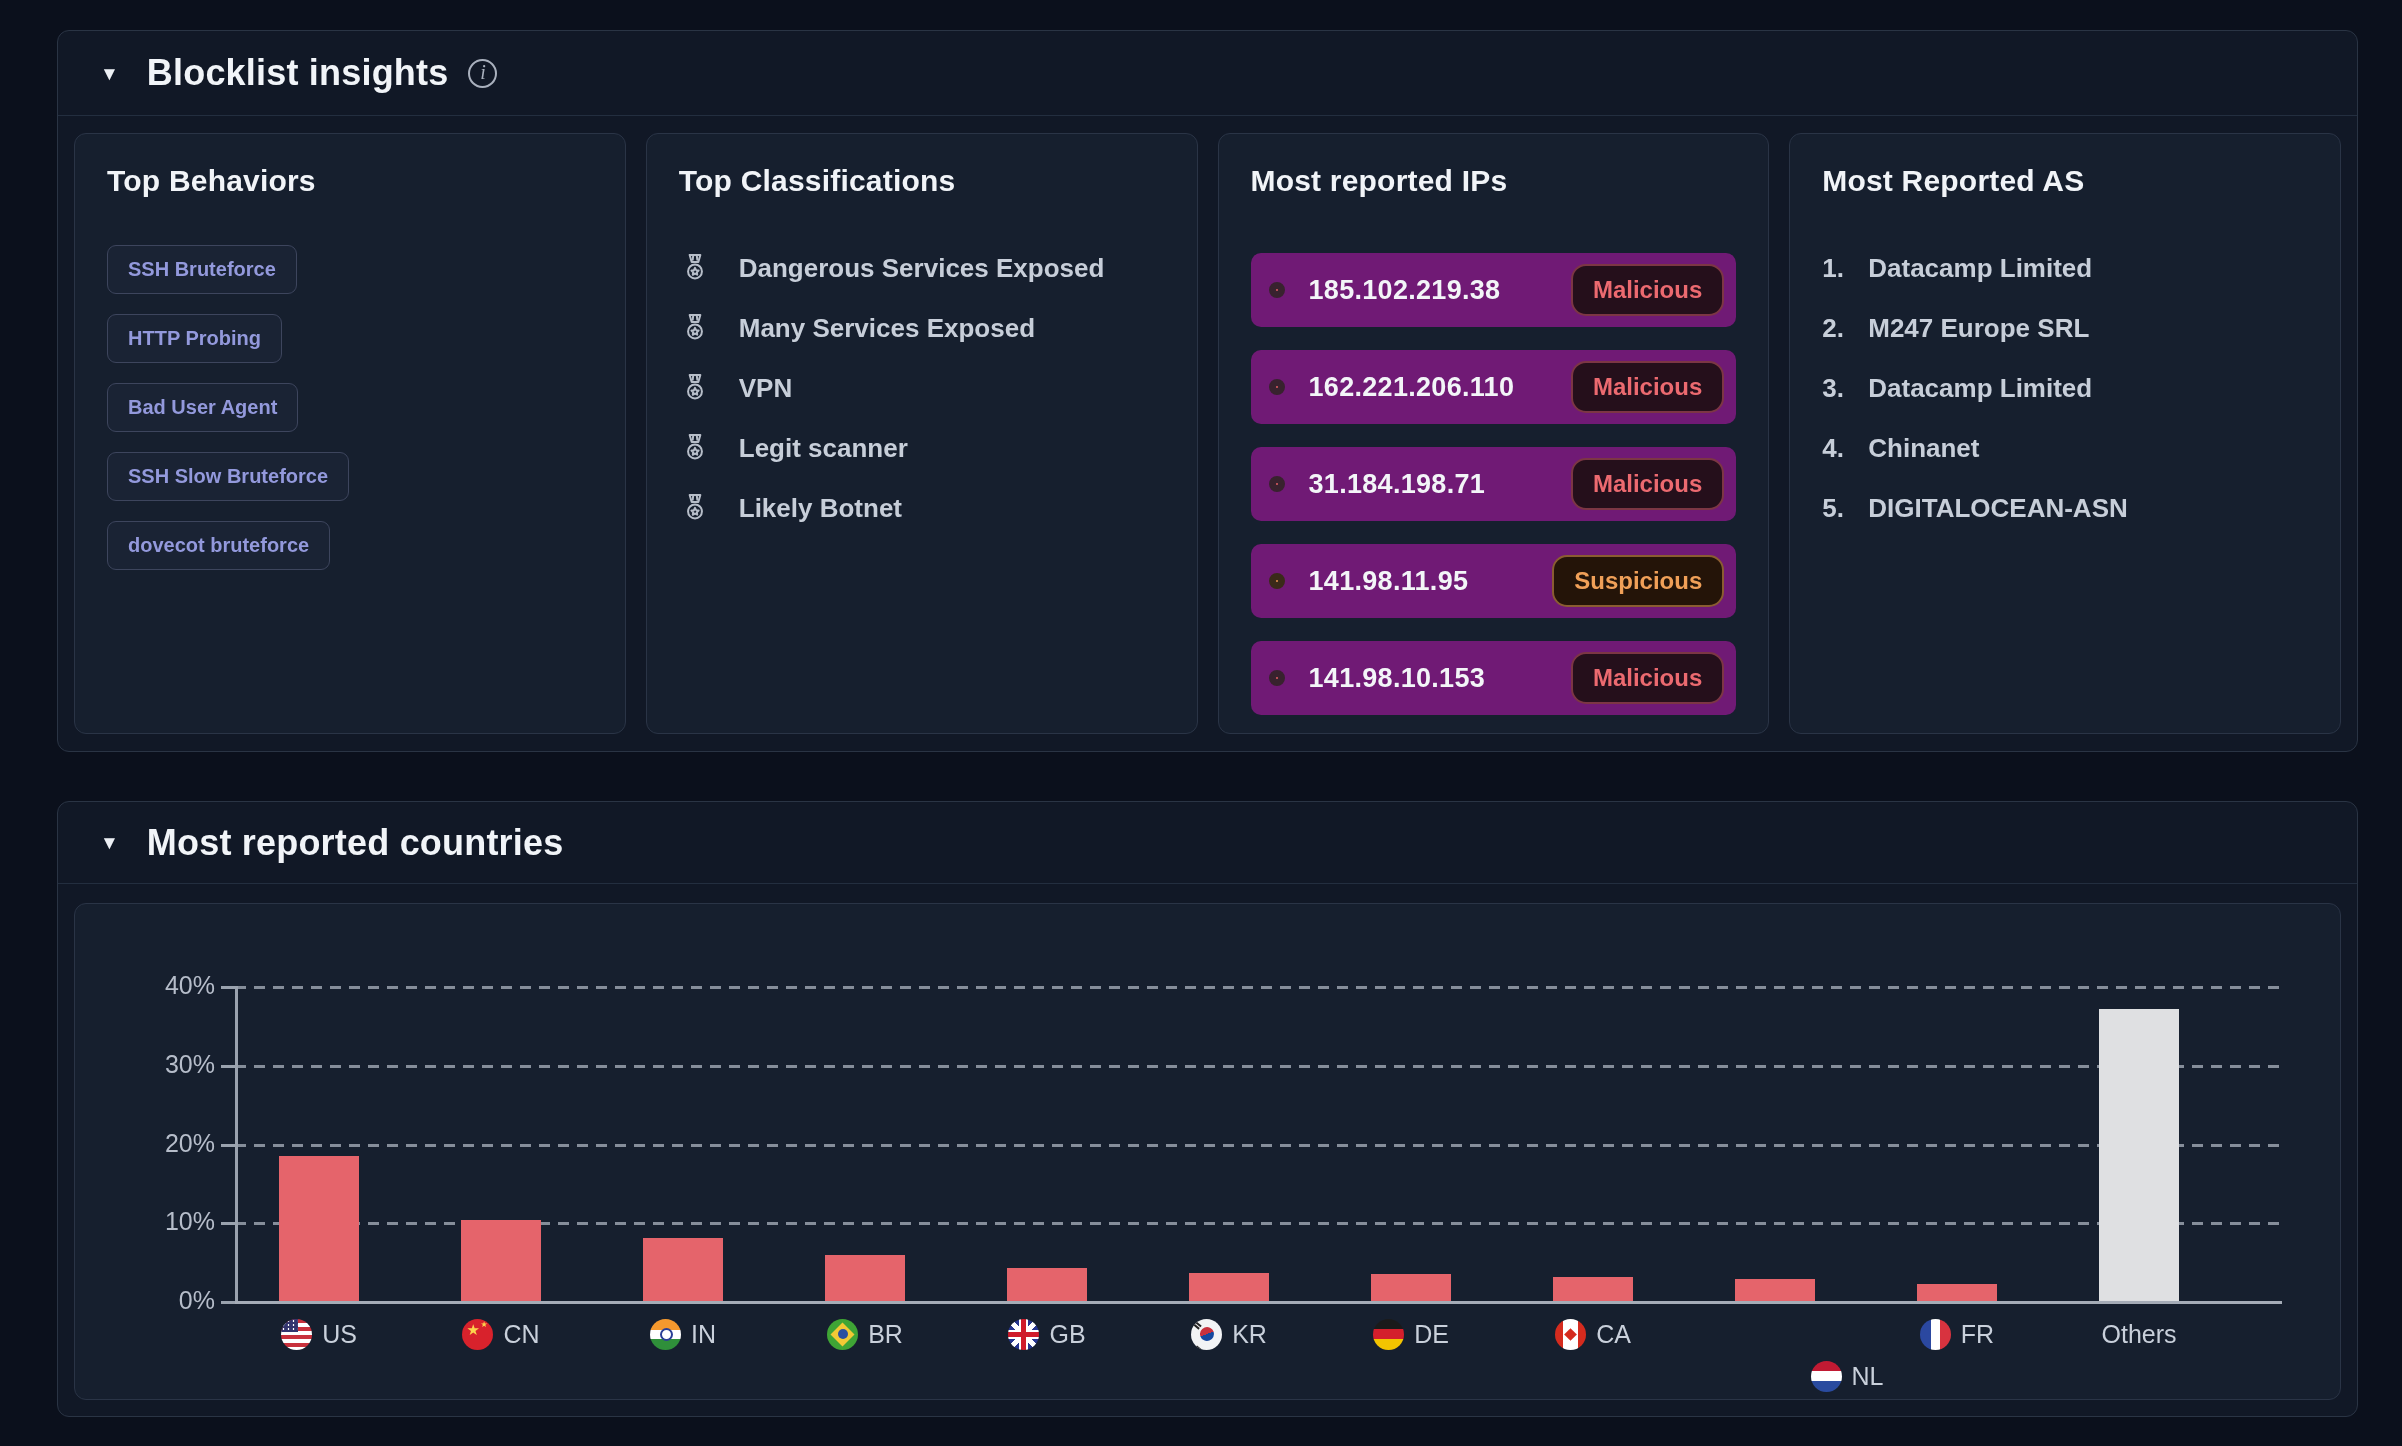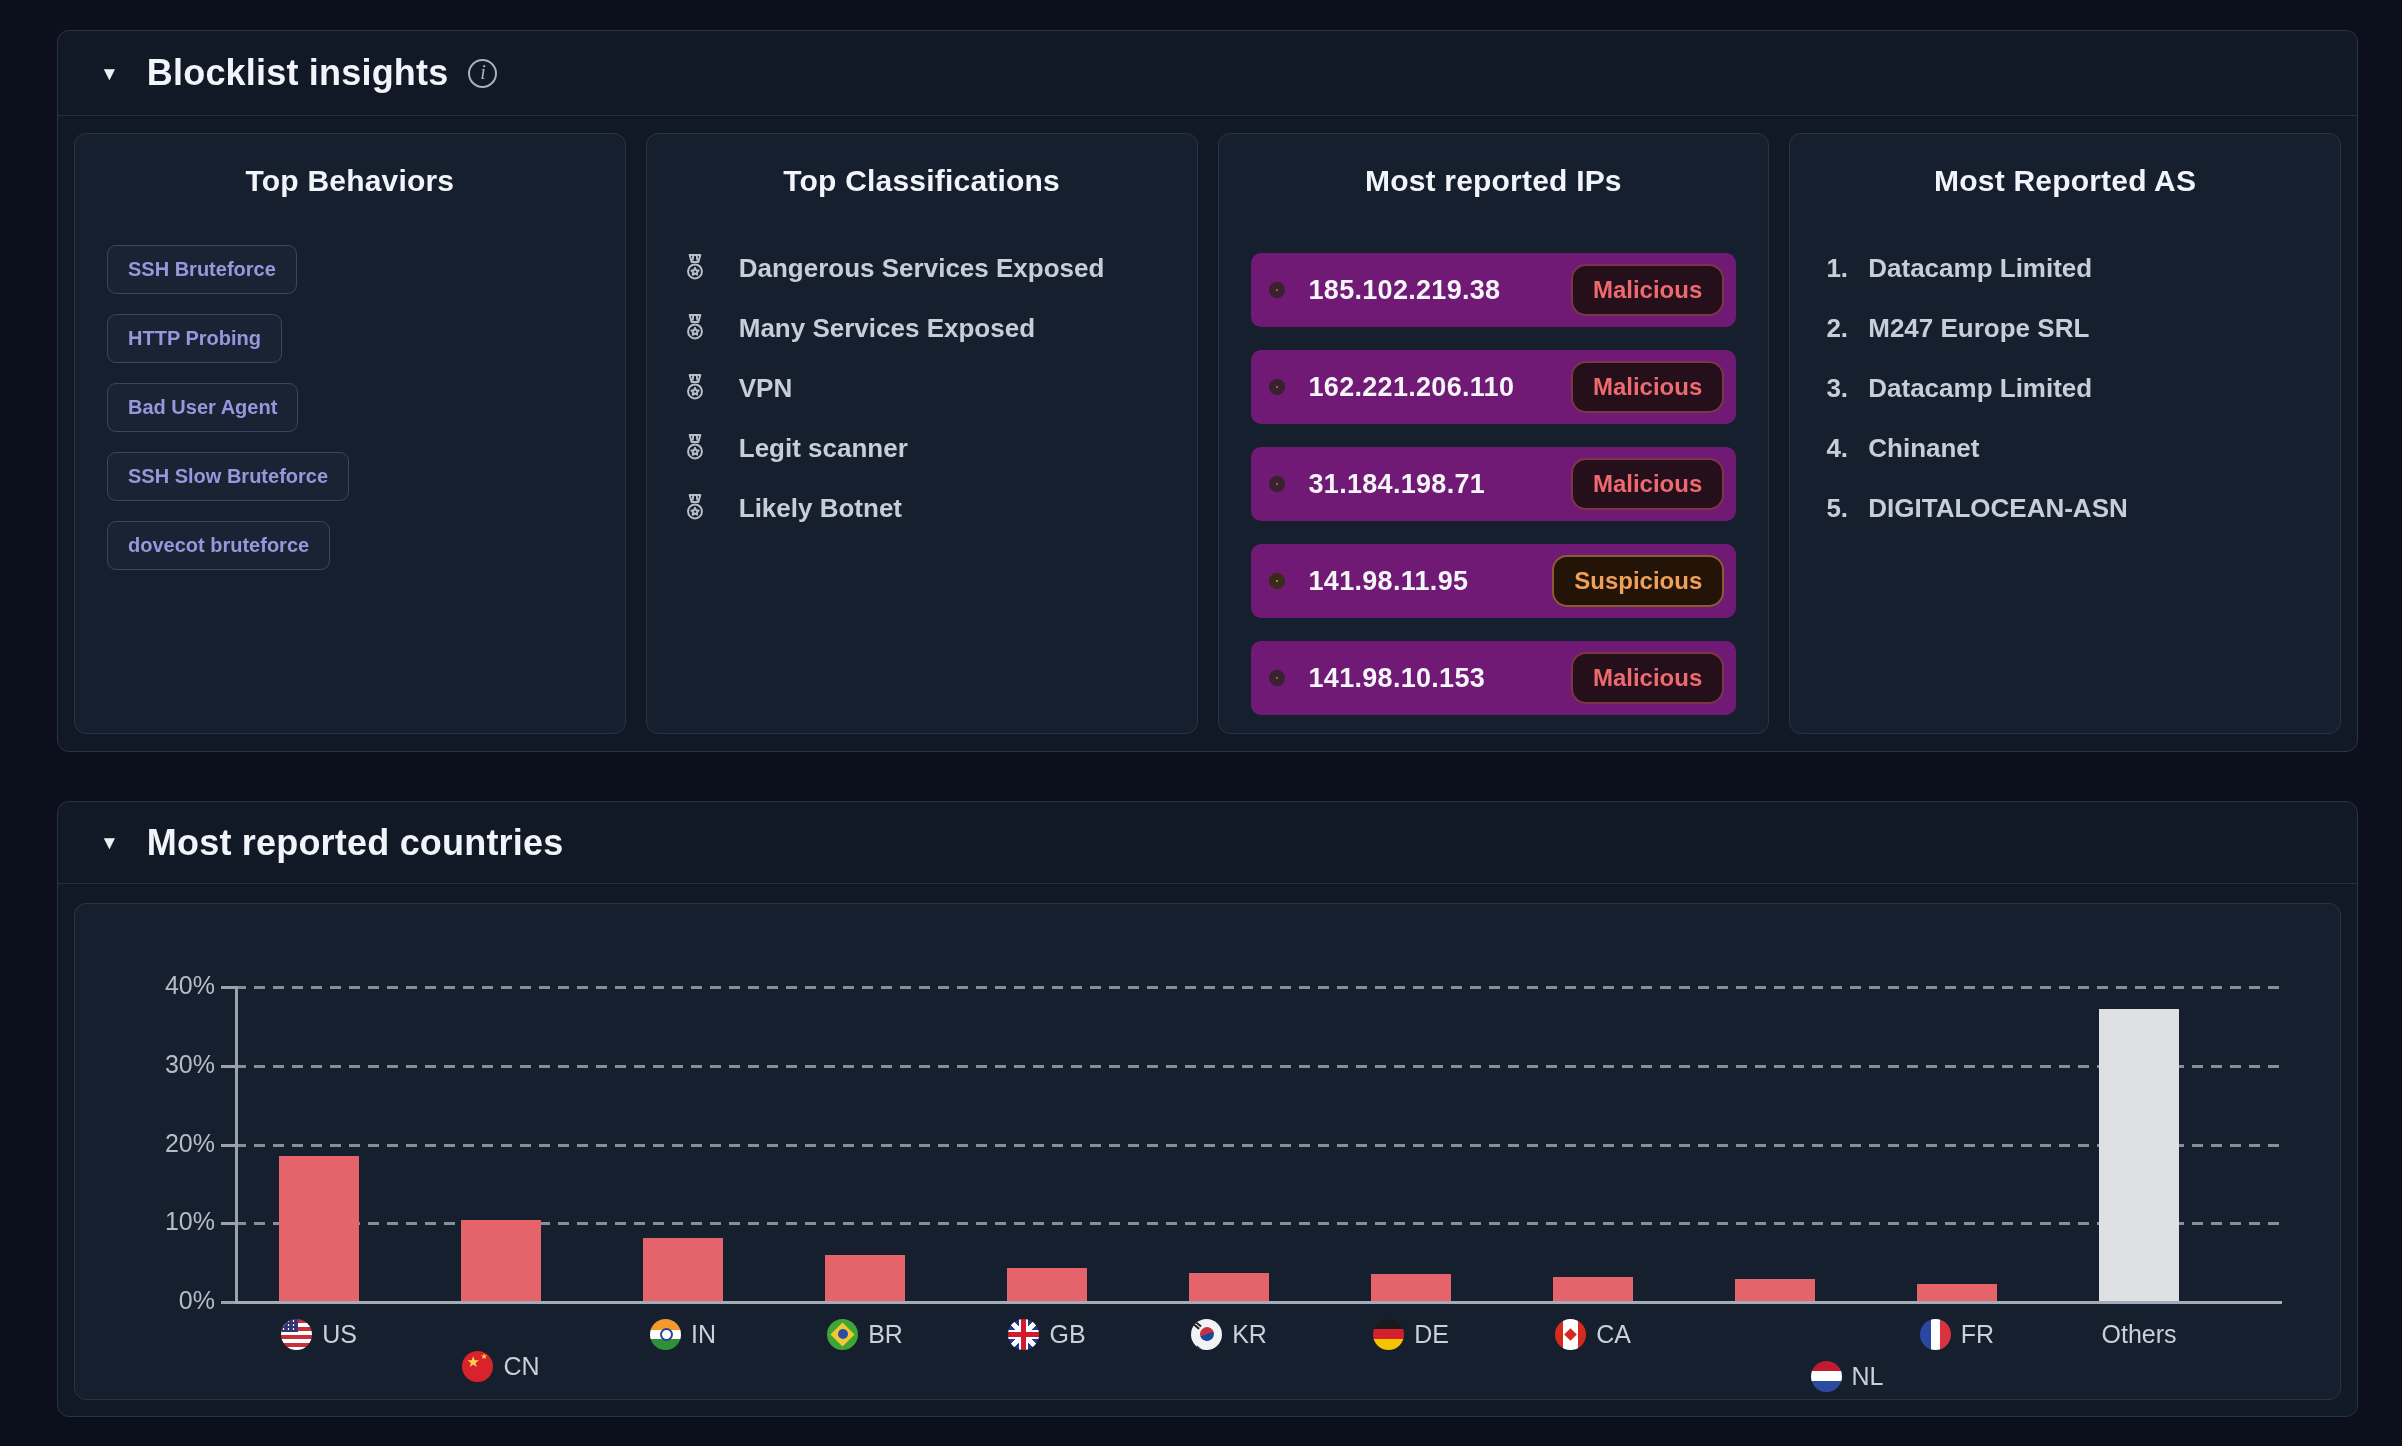--- a/index.html
+++ b/index.html
@@ -15,21 +15,21 @@
   .panel-header { position:absolute; left:0; top:0; right:0; height:85px;
                   display:flex; align-items:center; border-bottom:1px solid #232e3f; cursor:pointer; }
   .panel-b .panel-header { height:82px; }
   .caret { color:#edf0f5; font-size:19px; margin-left:42px; line-height:1; }
   .panel-title { color:#f1f4f8; font-size:36px; font-weight:700; margin-left:28px; letter-spacing:.2px; }
   .info-icon { width:29px; height:29px; margin-left:20px; border:2px solid #a9b0bd; border-radius:50%;
                color:#a9b0bd; font-family:"Liberation Serif","DejaVu Serif",serif; font-style:italic;
                font-size:20px; display:flex; align-items:center; justify-content:center; padding-bottom:2px; }
 
   
-  .cards { position:absolute; left:16px; right:16px; top:102px; bottom:17px; display:flex; gap:20px;text-align:center; }
+  .cards { position:absolute; left:16px; right:16px; top:102px; bottom:17px; display:flex; gap:20px; }
   .card { flex:1 1 0; background:#161f2e; border:1px solid #2a3446; border-radius:12px; padding:30px 32px; overflow:hidden; }
   .card-title { color:#f1f4f8; font-size:30px; font-weight:700; letter-spacing:.2px; }
 
   
   .tags { margin-top:47px; }
   .tag { display:table; padding:12px 20px; margin-bottom:20px; background:#1a2334;
          border:1px solid #3d455d; border-radius:9px; color:#9399dc; font-size:20px; font-weight:600; cursor:pointer; }
 
   
   .clf-list { margin-top:50px; list-style:none; }
@@ -263,21 +263,21 @@
         <div class="gridline" style="top: 82px;"></div>
         <div class="ytick-mark" style="top: 82px;"></div>
         <div class="ytick-label" style="top: 67px;">40%</div>
         <div class="yaxis-line" style="top: 82px; height: 315px;"></div>
         <div class="bar" style="left: 204px; top: 252.1px; height: 144.9px; background: rgb(229, 100, 107);"></div>
         <div class="xlabel" style="left: 149px; top: 414px; height: 32px;">
           <span class="flag flag-us"></span>
           <span>US</span>
         </div>
         <div class="bar" style="left: 386px; top: 315.887px; height: 81.1125px; background: rgb(229, 100, 107);"></div>
-        <div class="xlabel" style="left: 331px; top: 414px; height: 32px; margin-top: 32px;">
+        <div class="xlabel" style="left: 331px; top: 414px; height: 32px;">
           <span class="flag flag-cn"></span>
           <span>CN</span>
         </div>
         <div class="bar" style="left: 568px; top: 334px; height: 63px; background: rgb(229, 100, 107);"></div>
         <div class="xlabel" style="left: 513px; top: 414px; height: 32px;">
           <span class="flag flag-in"></span>
           <span>IN</span>
         </div>
         <div class="bar" style="left: 750px; top: 351.325px; height: 45.675px; background: rgb(229, 100, 107);"></div>
         <div class="xlabel" style="left: 695px; top: 414px; height: 32px;">

